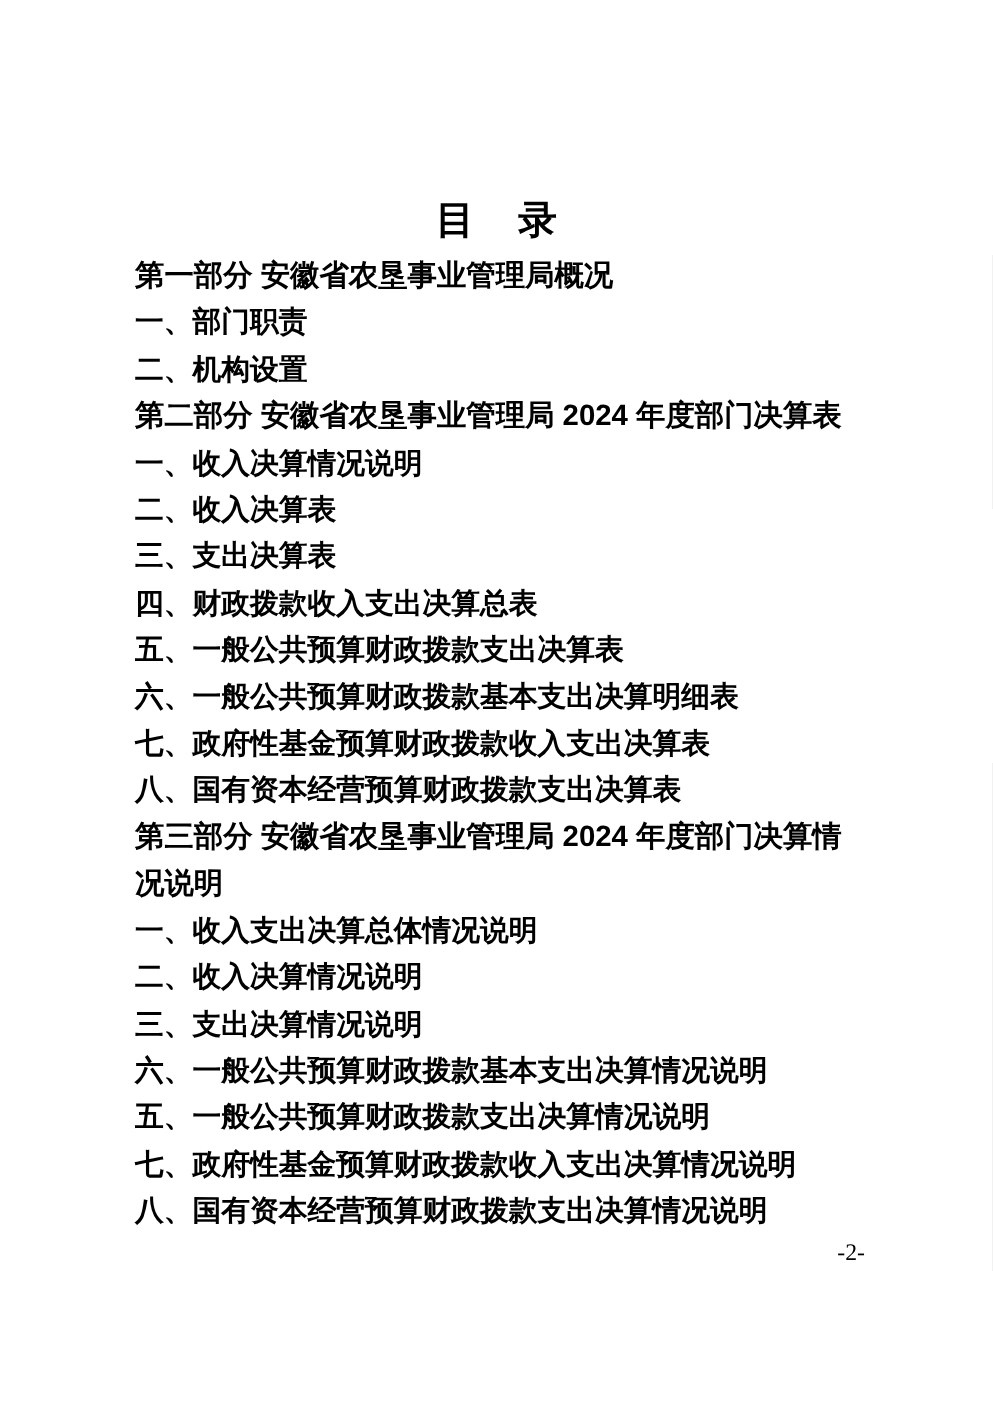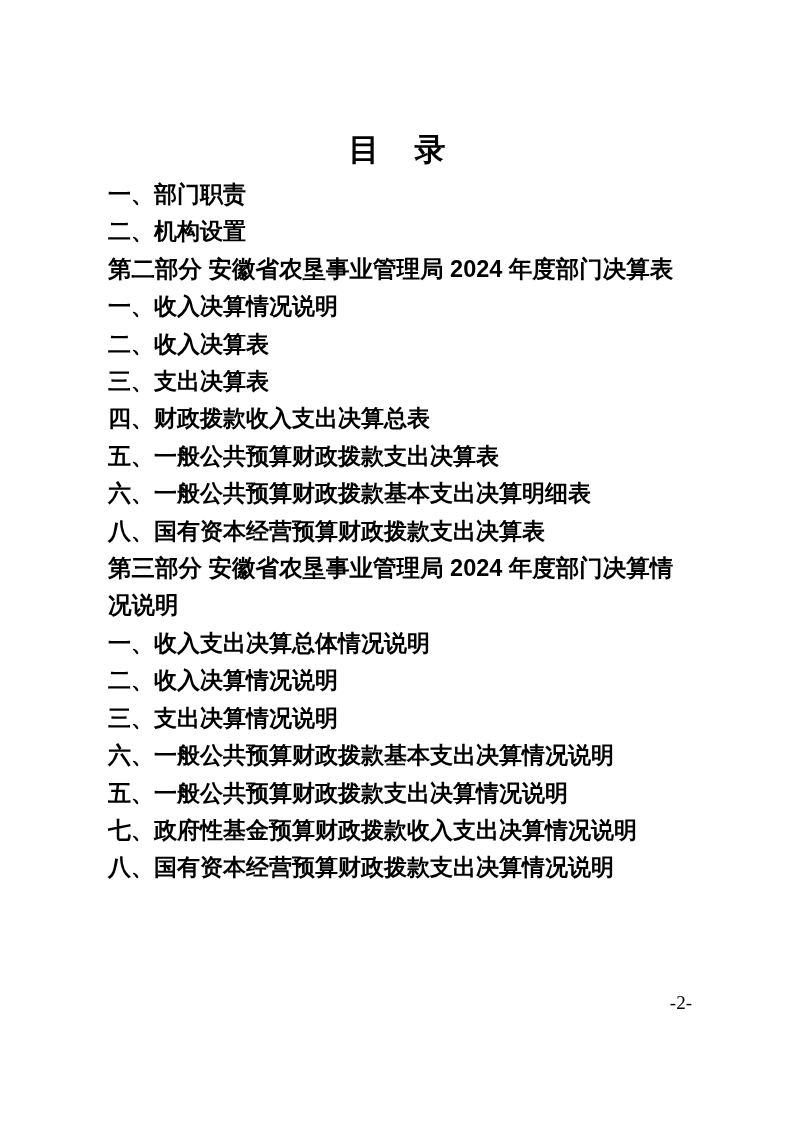--- a/index.html
+++ b/index.html
@@ -9,21 +9,21 @@
     width: 794px;
     height: 1123px;
     background: #ffffff;
     margin: 0 auto;
     overflow: hidden;
     color: #000000;
   }
   .content {
     position: absolute;
     left: 108px;
-    top: 130px;
+    top: 156px;
     width: 580px;
   }
   .doc-title {
     text-align: center;
     font-family: "Liberation Sans", "DejaVu Sans", sans-serif;
     font-weight: bold;
     font-size: 31px;
     line-height: 40px;
     margin-bottom: 6px;
     letter-spacing: 2px;
@@ -51,30 +51,32 @@
   }
 </style>
 </head>
 <body>
 
 <div class="page">
   <div class="content">
 
     <h1 class="doc-title">目　录</h1>
 
+    <div class="line heading">第一部分 安徽省农垦事业管理局概况</div>
     <div class="line item">一、部门职责</div>
     <div class="line item">二、机构设置</div>
 
     <div class="line heading">第二部分 安徽省农垦事业管理局 2024 年度部门决算表</div>
     <div class="line item">一、收入决算情况说明</div>
     <div class="line item">二、收入决算表</div>
     <div class="line item">三、支出决算表</div>
     <div class="line item">四、财政拨款收入支出决算总表</div>
     <div class="line item">五、一般公共预算财政拨款支出决算表</div>
     <div class="line item">六、一般公共预算财政拨款基本支出决算明细表</div>
+    <div class="line item">七、政府性基金预算财政拨款收入支出决算表</div>
     <div class="line item">八、国有资本经营预算财政拨款支出决算表</div>
 
     <div class="line heading">第三部分 安徽省农垦事业管理局 2024 年度部门决算情况说明</div>
     <div class="line item">一、收入支出决算总体情况说明</div>
     <div class="line item">二、收入决算情况说明</div>
     <div class="line item">三、支出决算情况说明</div>
     <div class="line item">六、一般公共预算财政拨款基本支出决算情况说明</div>
     <div class="line item">五、一般公共预算财政拨款支出决算情况说明</div>
     <div class="line item">七、政府性基金预算财政拨款收入支出决算情况说明</div>
     <div class="line item">八、国有资本经营预算财政拨款支出决算情况说明</div>

